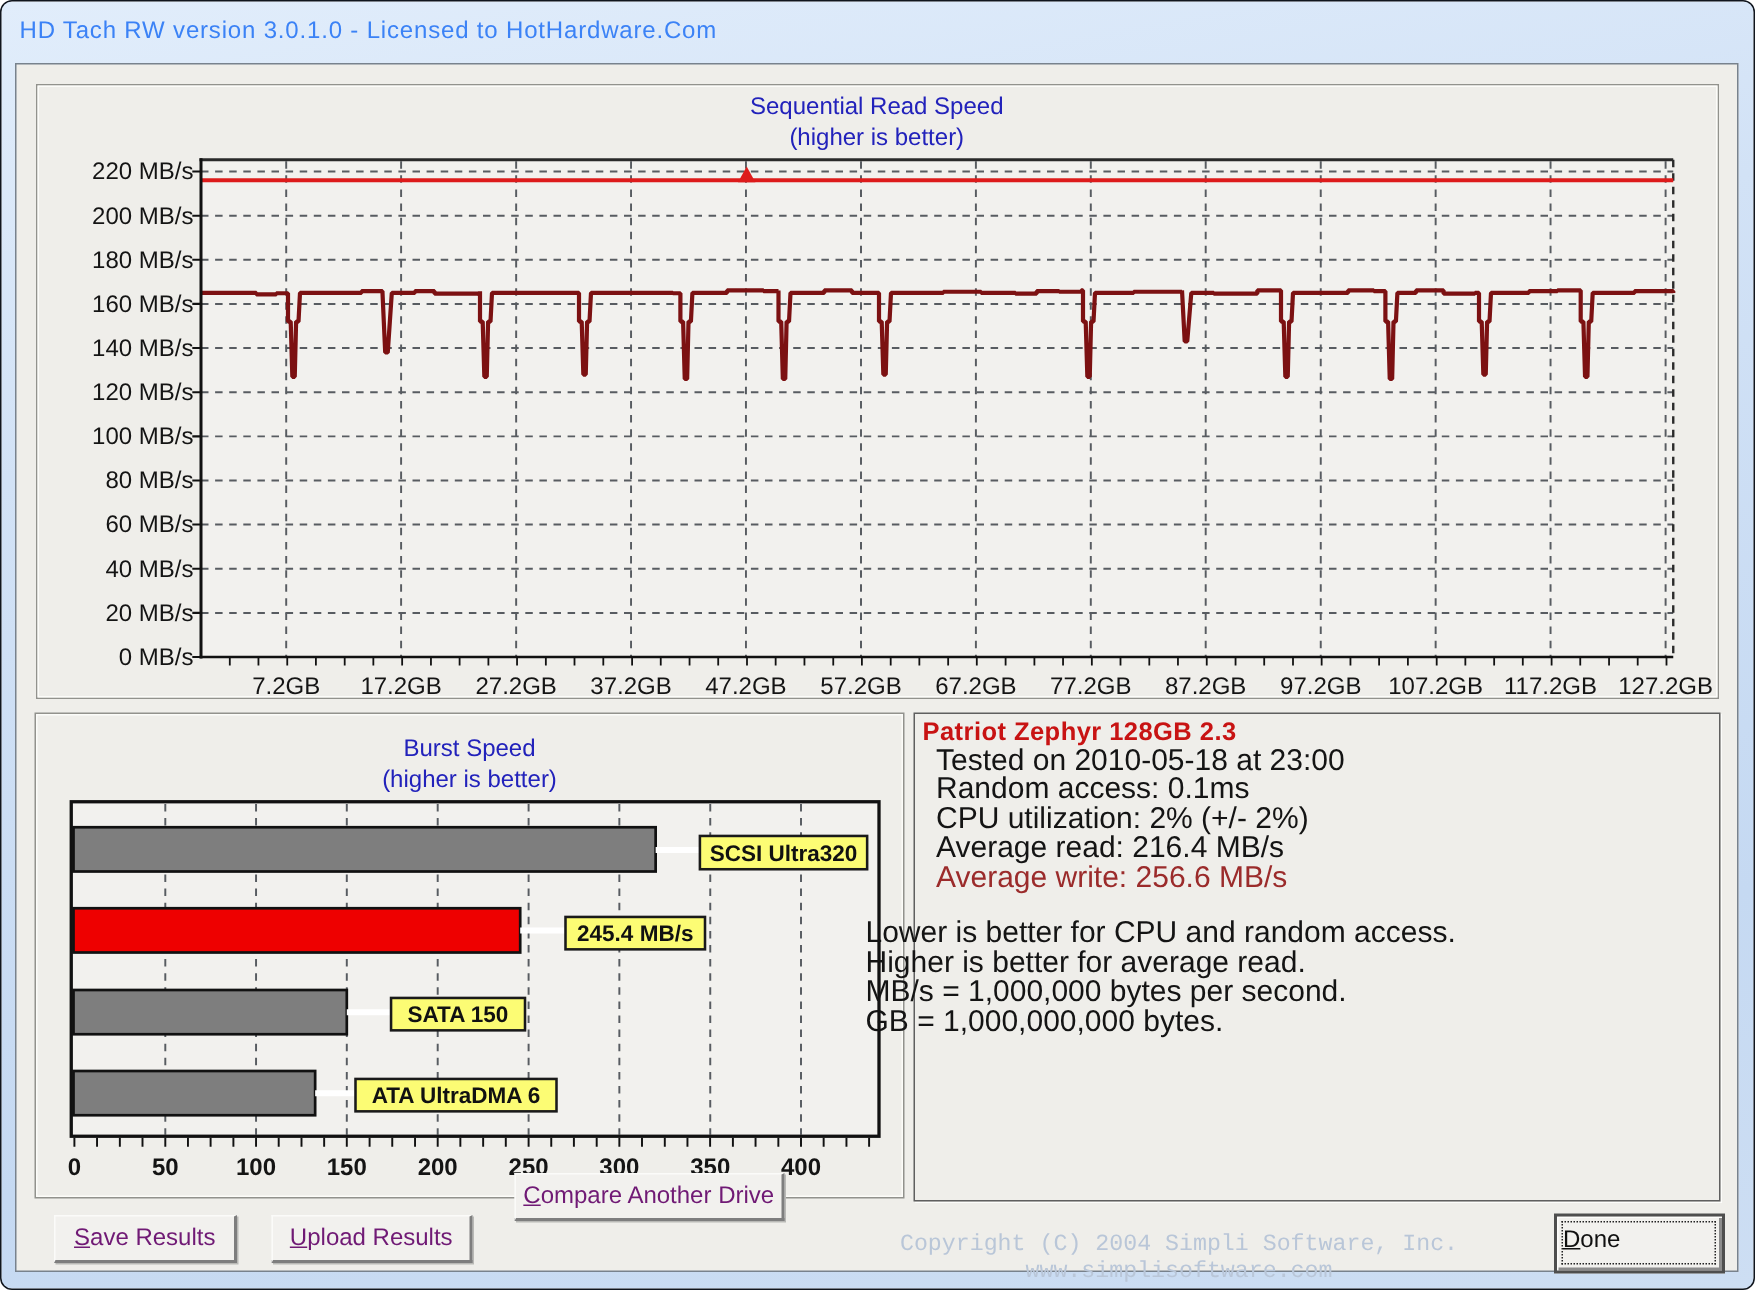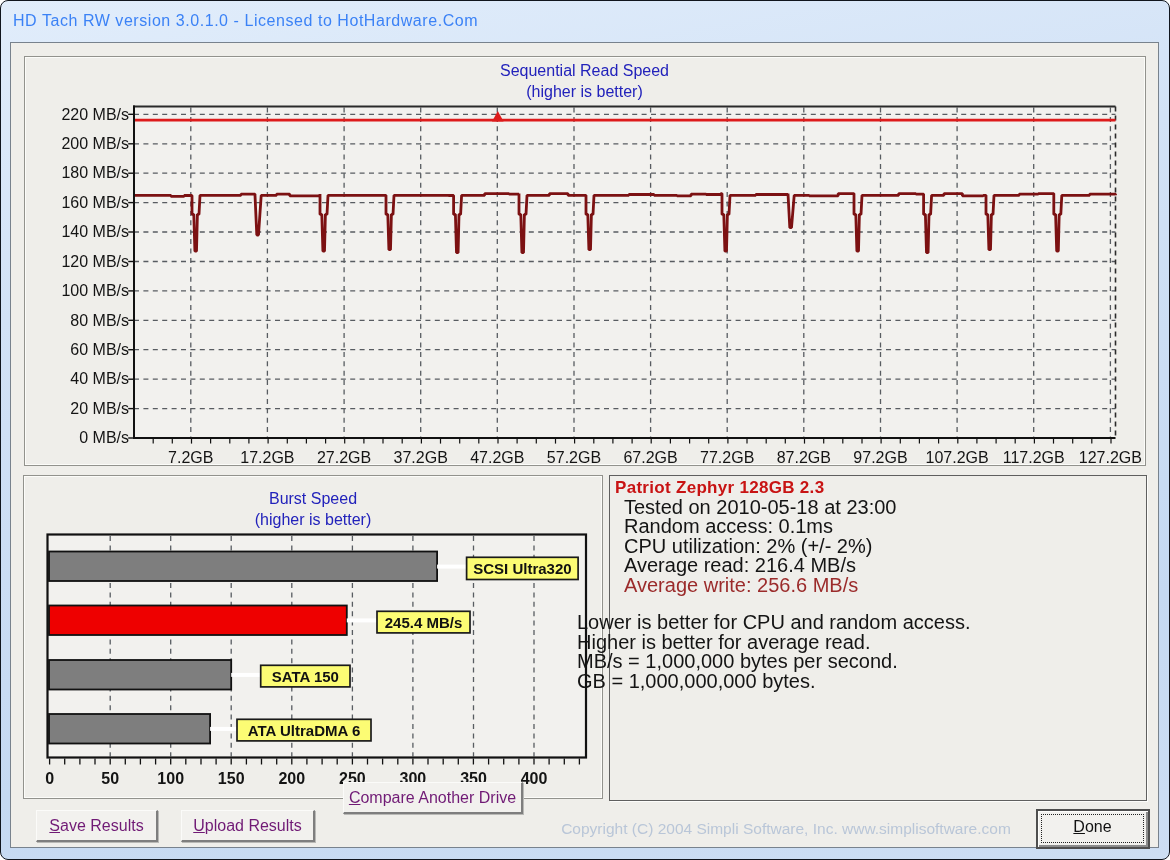--- a/index.html
+++ b/index.html
@@ -11,22 +11,22 @@
 .gb:after{content:"";position:absolute;left:0;top:0;right:0;bottom:0;border:1px solid #fcfcf9;}
 .info{position:absolute;left:609px;top:475px;width:536px;height:324px;border:1px solid #5f5f5f;
  box-shadow:1px 1px 0 #fdfdfb;}
 .it{position:absolute;font-size:20px;color:#141414;white-space:pre;line-height:19.5px}
 .btn{position:absolute;background:#f2f1ee;border-top:1px solid #fbfbf9;border-left:1px solid #fbfbf9;
  border-right:2px solid #7e7e7e;border-bottom:2px solid #7e7e7e;box-shadow:1px 1px 0 #b9b9b6;
  font-size:16px;color:#701a75;text-align:center;}
 .done{position:absolute;left:1036px;top:809px;width:110px;height:36px;border:2px solid #4e4e4e;
  background:#f2f1ee;box-shadow:inset 1px 1px 0 #fdfdfb,inset -2px -2px 0 #8c8c8c;}
 .done .foc{position:absolute;left:4px;top:4px;right:5px;bottom:5px;outline:1px dotted #222;
- font-size:16px;color:#111;text-align:center;line-height:23px}
-.copy{position:absolute;left:540px;top:820px;width:492px;text-align:center;font-size:15.5px;color:#b9c6d8;}
+ font-size:16px;color:#111;line-height:23px}
+.copy{position:absolute;left:540px;top:820px;width:492px;text-align:center;font-size:15.5px;color:#b9c6d8;font-family:Liberation Mono, monospace;}
 </style></head>
 <body>
 <div class="win"></div>
 <div class="title">HD Tach RW version 3.0.1.0 - Licensed to HotHardware.Com</div>
 <div class="client"></div>
 <div class="gb" style="left:24px;top:56px;width:1120px;height:408px"></div>
 <div class="gb" style="left:23px;top:475px;width:578px;height:322px"></div>
 <svg style="position:absolute;left:25px;top:57px" width="1120" height="428" viewBox="25 57 1120 428" font-family="Liberation Sans, sans-serif">
     <rect x="134.0" y="106.5" width="981.5" height="331.5" fill="#f2f1ee"></rect>
     <g stroke="#585c61" stroke-width="1.3" stroke-dasharray="5,4.4" fill="none">

